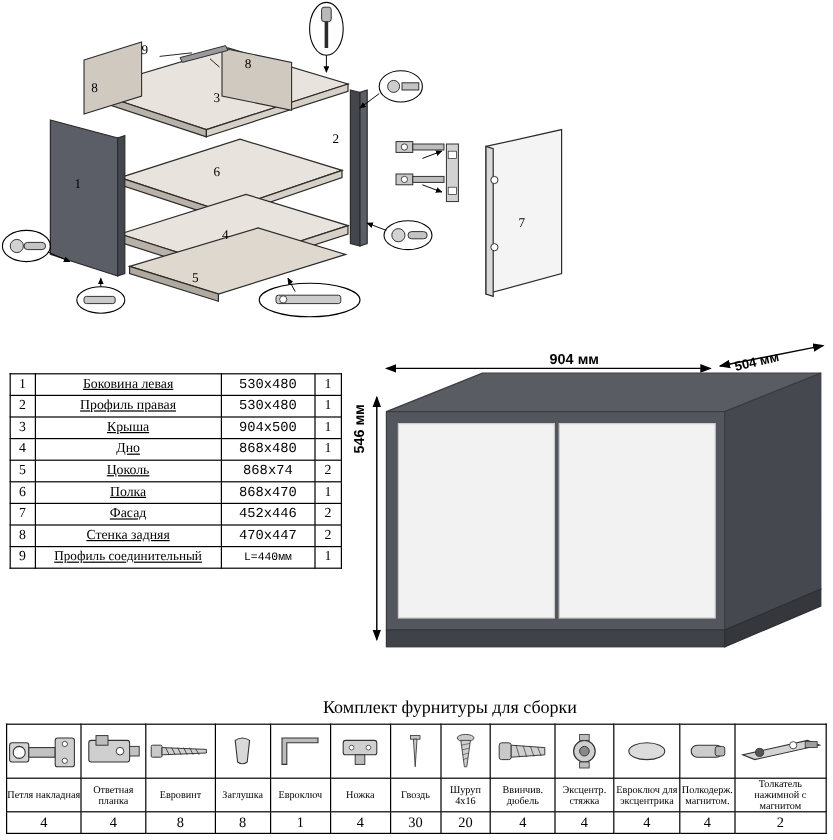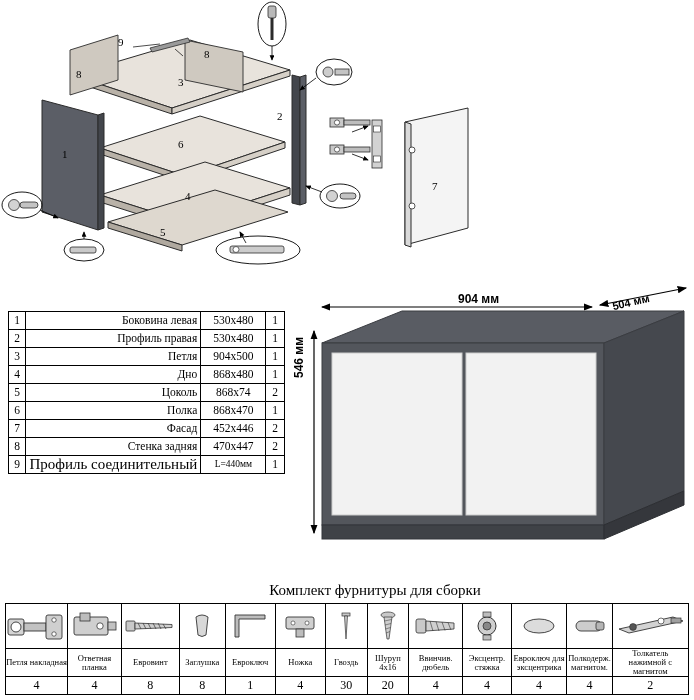--- a/index.html
+++ b/index.html
@@ -34,24 +34,24 @@
     font-size:11.5px;
   }
   .parts-table td{
     border:1px solid #000;
     padding:1px 3px;
     height:15px;
     line-height:13px;
     white-space:nowrap;
   }
   .parts-table td.c-idx{width:14px;text-align:center;}
-  .parts-table td.c-name{width:150px;text-align:right;}
-  .parts-table td.c-size{width:72px;text-align:center;}
+  .parts-table td.c-name{width:150px;text-align:center;text-decoration:underline;}
+  .parts-table td.c-size{width:72px;text-align:center;font-family:Liberation Mono, monospace;}
   .parts-table td.c-qty{width:16px;text-align:center;}
-  .parts-table tr.small td.c-name{font-size:15px;}
+  .parts-table tr.small td.c-name{font-size:11px;}
   .parts-table tr.small td.c-size{font-size:9.5px;margin-top:28px;}
 
   
   .cabinet{position:absolute;left:300px;top:285px;width:390px;height:280px;}
 
   .dim-label{
     position:absolute;
     font-family:"Liberation Sans", sans-serif;
     font-weight:bold;
     font-size:12px;
@@ -238,21 +238,21 @@
         <td class="c-qty">1</td>
       </tr>
       <tr>
         <td class="c-idx">2</td>
         <td class="c-name">Профиль правая</td>
         <td class="c-size">530х480</td>
         <td class="c-qty">1</td>
       </tr>
       <tr>
         <td class="c-idx">3</td>
-        <td class="c-name">Петля</td>
+        <td class="c-name">Крыша</td>
         <td class="c-size">904х500</td>
         <td class="c-qty">1</td>
       </tr>
       <tr>
         <td class="c-idx">4</td>
         <td class="c-name">Дно</td>
         <td class="c-size">868х480</td>
         <td class="c-qty">1</td>
       </tr>
       <tr>

